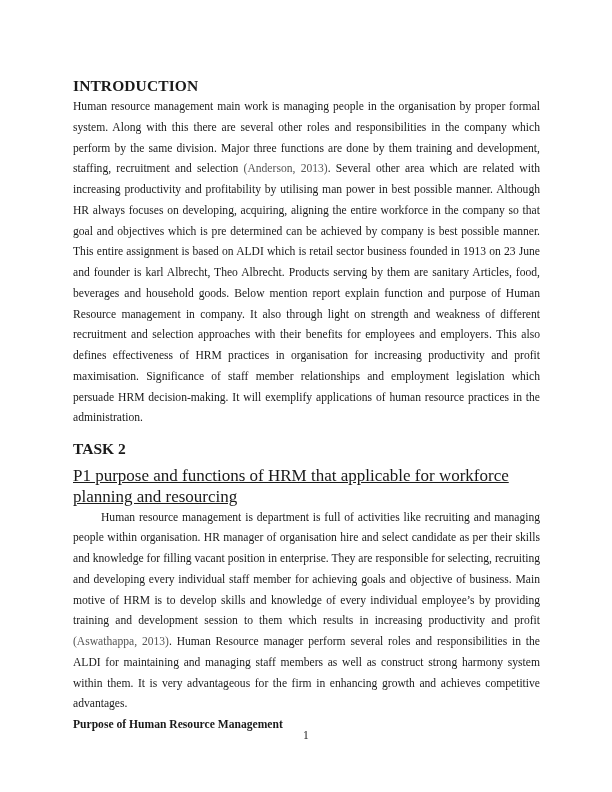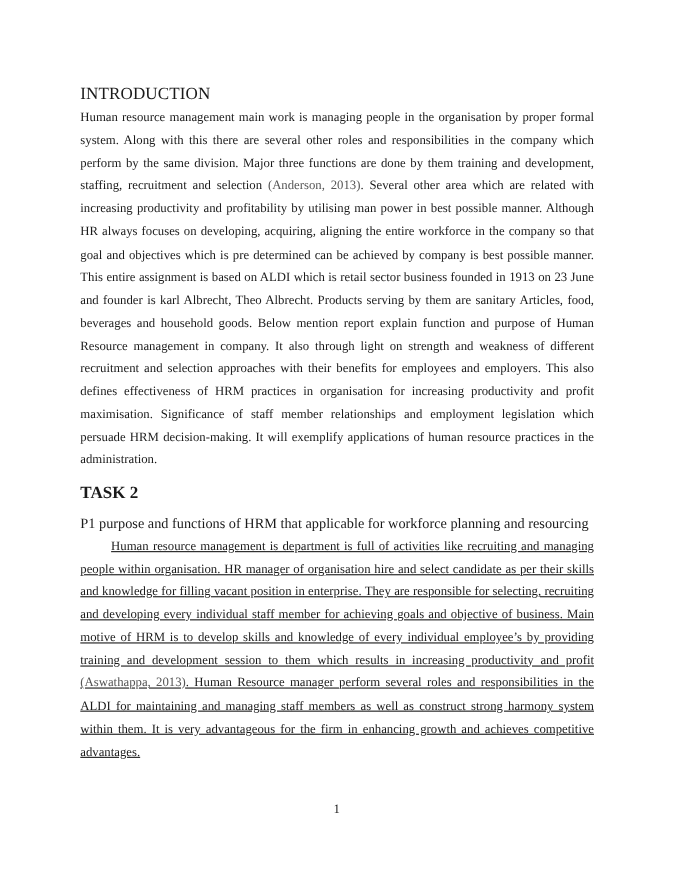--- a/index.html
+++ b/index.html
@@ -15,48 +15,48 @@
       font-family: "Liberation Serif", "DejaVu Serif", serif;
       color: #1a1a1a;
     }
     .page {
       position: absolute;
       left: 73px;
       top: 76px;
       width: 467px;
     }
     .h1 {
-      font-weight: normal;
+      font-weight: bold;
       font-size: 15.5px;
       line-height: 20px;
       margin: 0 0 1px 0;
       letter-spacing: 0.1px;
     }
     .para {
       font-size: 11.6px;
       line-height: 20.75px;
       text-align: justify;
       margin: 0;
     }
     .para.indent {
       text-indent: 28px;
-      text-decoration: underline;
     }
     .cite {
       color: #555555;
     }
     .h-task {
       font-weight: bold;
       font-size: 15.5px;
       line-height: 20px;
       margin: 10px 0 7px 0;
     }
     .subhead {
-      font-size: 13px;
+      font-size: 17px;
       line-height: 20.75px;
+      text-decoration: underline;
       margin: 0;
     }
     .h-bold {
       font-weight: bold;
       font-size: 11.6px;
       line-height: 20.75px;
       margin: 0;
     }
     .page-number {
       position: absolute;
@@ -75,17 +75,18 @@
 
   <section>
     <h1 class="h1">INTRODUCTION</h1>
     <p class="para"><span>Human resource management main work is managing people in the organisation by proper formal system. Along with this there are several other roles and responsibilities in the company which perform by the same division. Major three functions are done by them training and development, staffing, recruitment and selection </span><span class="cite">(Anderson, 2013)</span><span>. Several other area which are related with increasing productivity and profitability by utilising man power in best possible manner. Although HR always focuses on developing, acquiring, aligning the entire workforce in the company so that goal and objectives which is pre determined can be achieved by company is best possible manner. This entire assignment is based on ALDI which is retail sector business founded in 1913 on 23 June and founder is karl Albrecht, Theo Albrecht. Products serving by them are sanitary Articles, food, beverages and household goods. Below mention report explain function and purpose of Human Resource management in company. It also through light on strength and weakness of different recruitment and selection approaches with their benefits for employees and employers. This also defines effectiveness of HRM practices in organisation for increasing productivity and profit maximisation. Significance of staff member relationships and employment legislation which persuade HRM decision-making. It will exemplify applications of human resource practices in the administration.</span></p>
   </section>
 
   <section>
     <h2 class="h-task">TASK 2</h2>
     <p class="subhead">P1 purpose and functions of HRM that applicable for workforce planning and resourcing</p>
     <p class="para indent"><span>Human resource management is department is full of activities like recruiting and managing people within organisation. HR manager of organisation hire and select candidate as per their skills and knowledge for filling vacant position in enterprise. They are responsible for selecting, recruiting and developing every individual staff member for achieving goals and objective of business. Main motive of HRM is to develop skills and knowledge of every individual employee’s by providing training and development session to them which results in increasing productivity and profit </span><span class="cite">(Aswathappa, 2013)</span><span>. Human Resource manager perform several roles and responsibilities in the ALDI for maintaining and managing staff members as well as construct strong harmony system within them. It is very advantageous for the firm in enhancing growth and achieves competitive advantages.</span></p>
+    <p class="h-bold">Purpose of Human Resource Management</p>
   </section>
 
 </div>
 
 <div class="page-number">1</div>
 
 </body></html>

